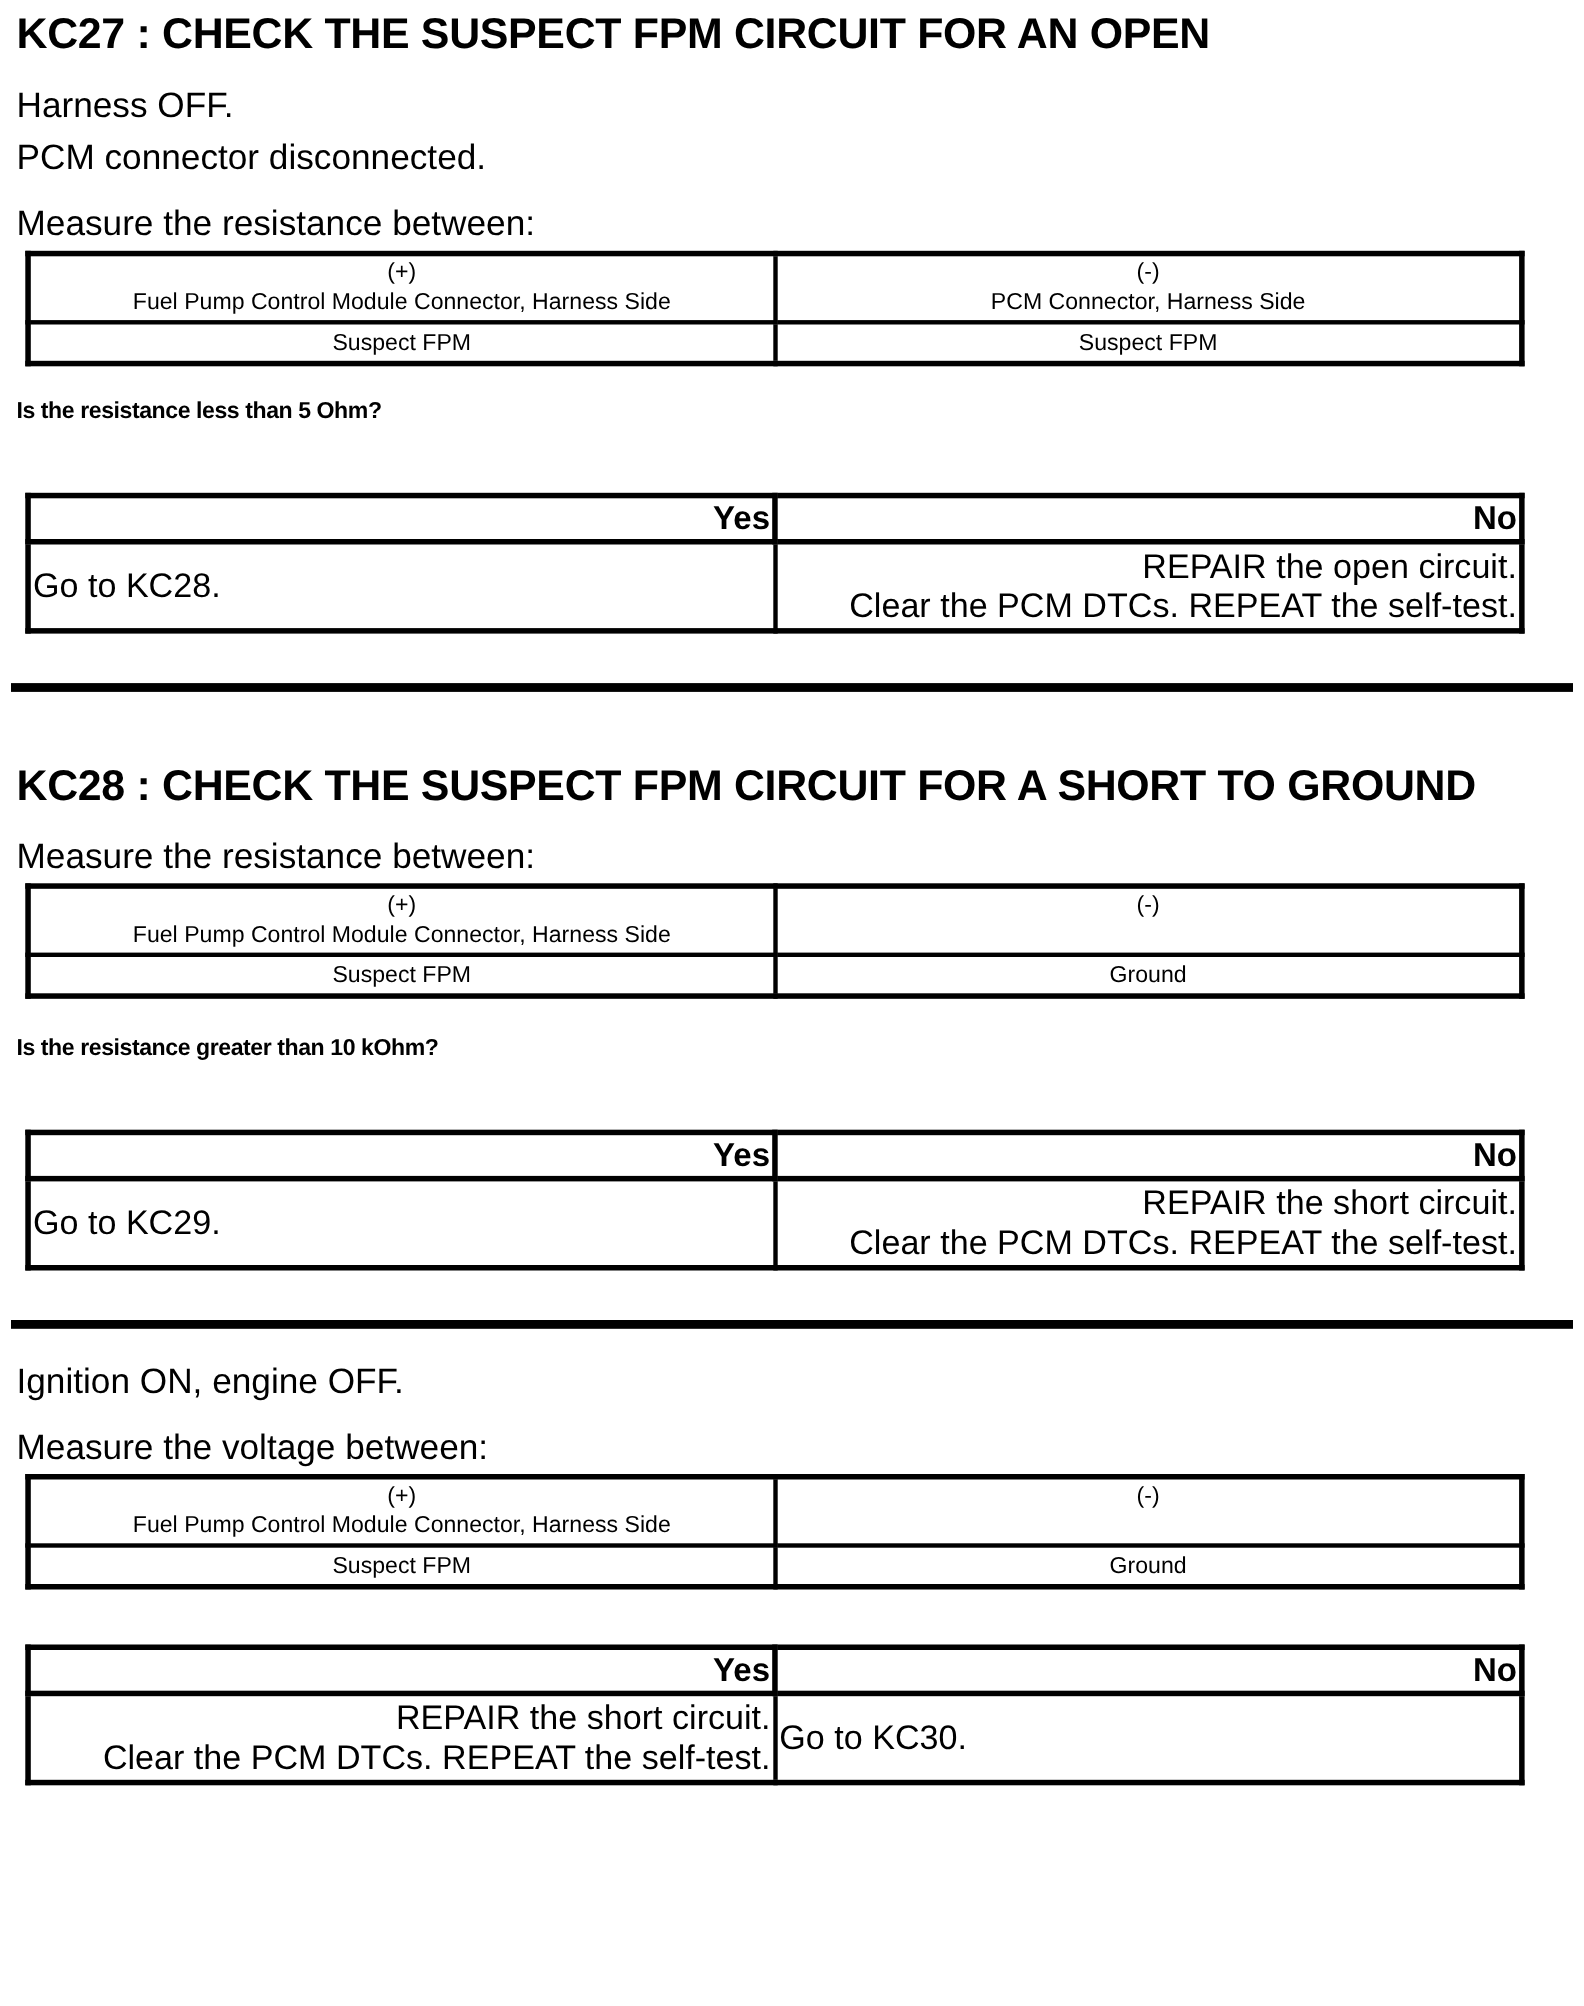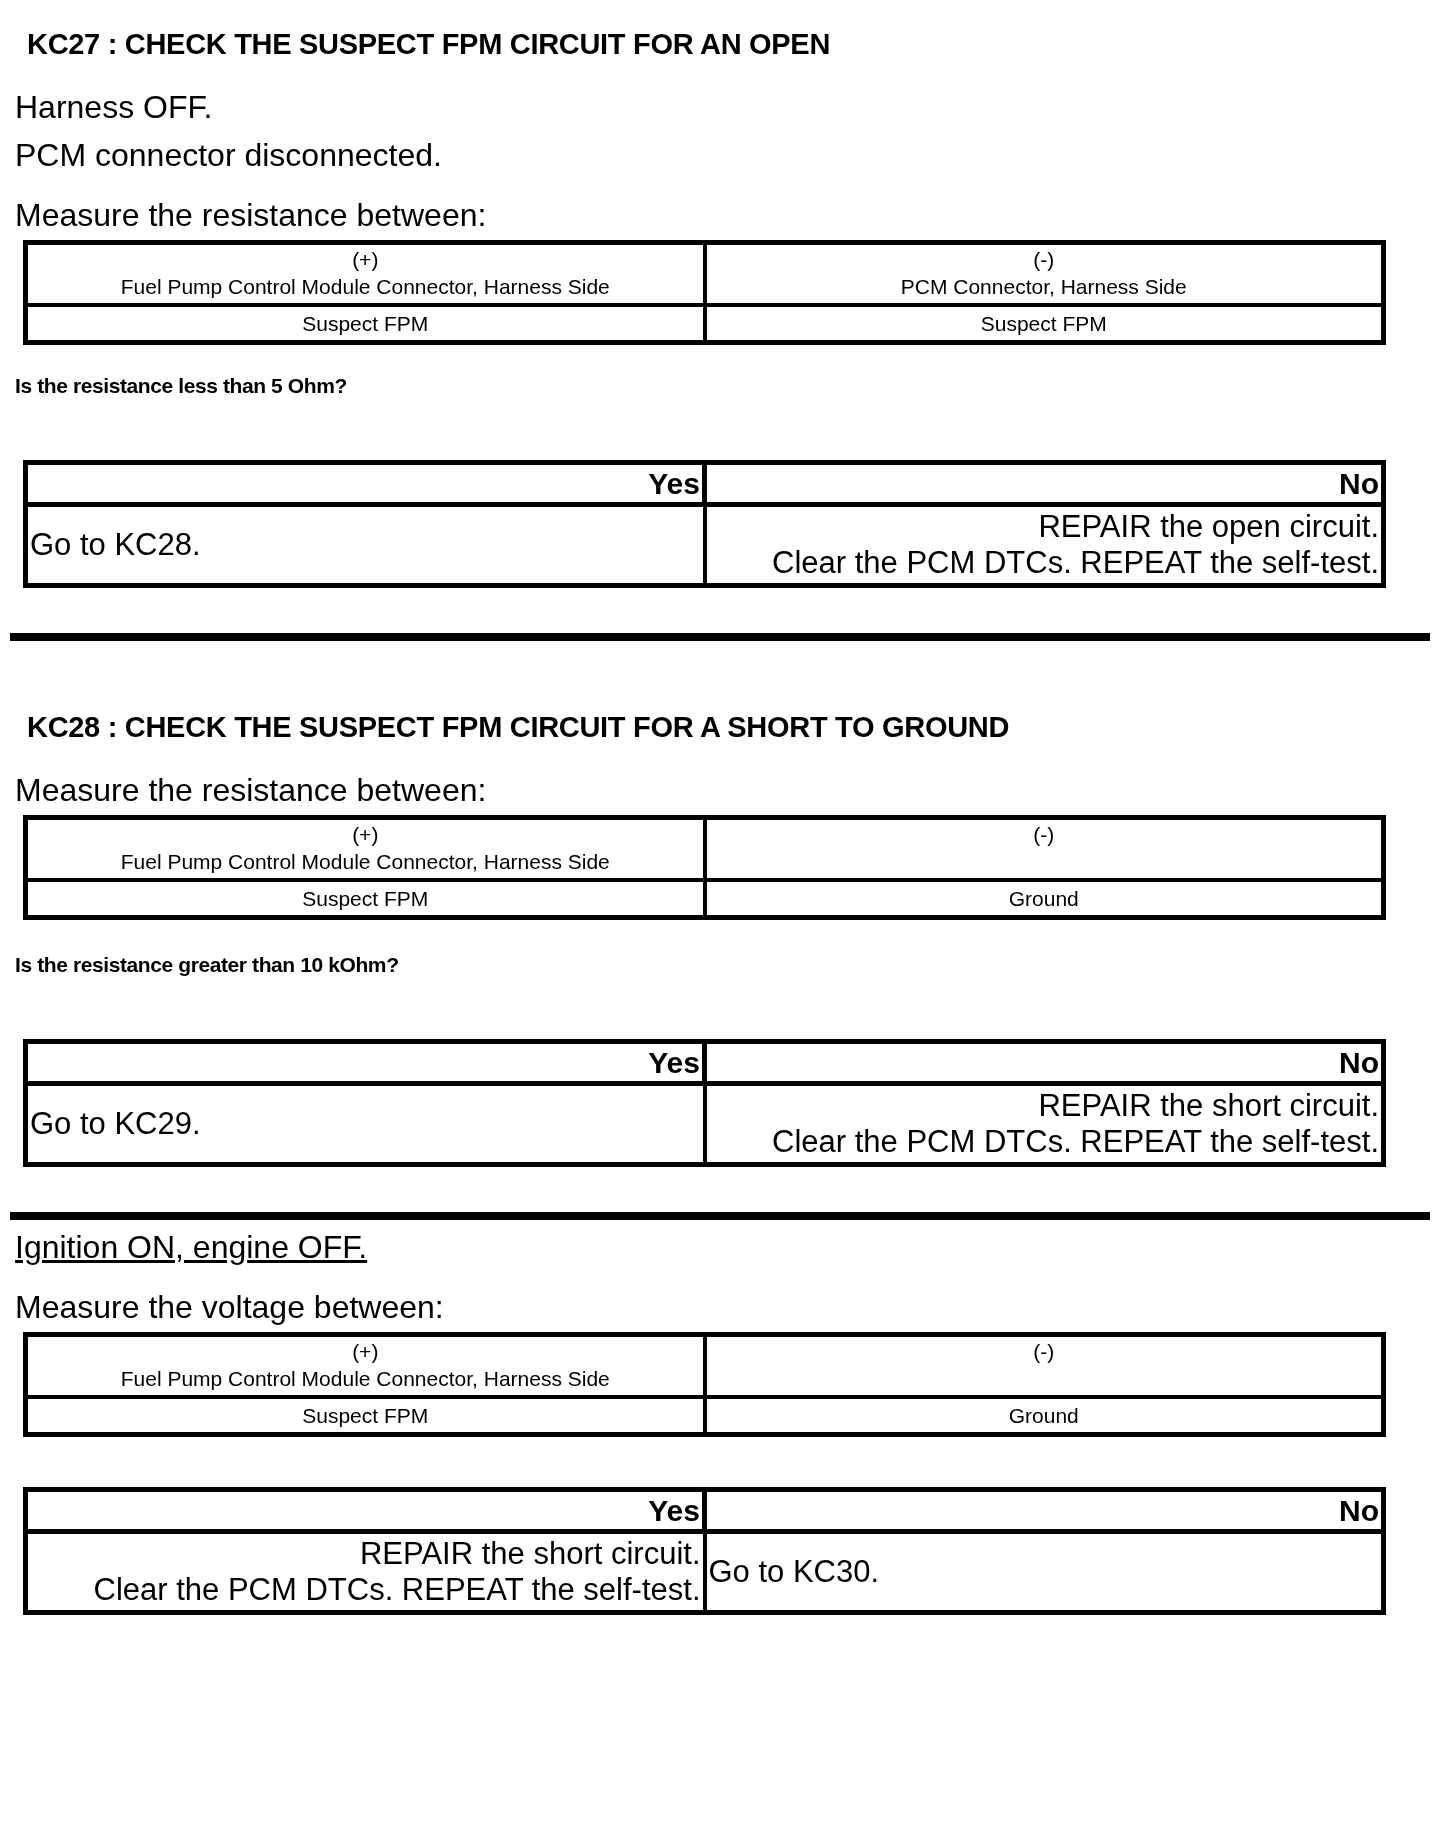--- a/index.html
+++ b/index.html
@@ -13,25 +13,25 @@
     color: #000000;
     font-family: "Liberation Sans", sans-serif;
     overflow: hidden;
   }
   .page {
     box-sizing: border-box;
     width: 1440px;
     padding: 14px 15px 0 15px;
   }
   .heading {
-    font-size: 29px;
+    font-size: 39px;
     font-weight: bold;
     line-height: 36px;
     letter-spacing: -0.3px;
-    margin: 12px;
+    margin: 0;
   }
   .body-line {
     font-size: 32px;
     line-height: 38px;
     margin: 0;
   }
   .question {
     font-size: 21px;
     font-weight: bold;
     line-height: 38px;
@@ -90,21 +90,21 @@
   td.cell-left   { text-align: right; }
   .separator {
     width: 1420px;
     height: 8px;
     background: #000000;
     margin: 45px 0 0 -5px;
   }
   
   .mt-10 { margin-top: 10px; }
   .mt-22 { margin-top: 22px; }
-  .mt-24 { margin-top: 8px; text-decoration: underline; }
+  .mt-24 { margin-top: 28px; }
   .mt-26 { margin-top: 26px; }
   .mt-50 { margin-top: 50px !important; }
   .mt-68 { margin-top: 68px; }
 </style>
 </head>
 <body>
 
 <div class="page">
 
   <section>

